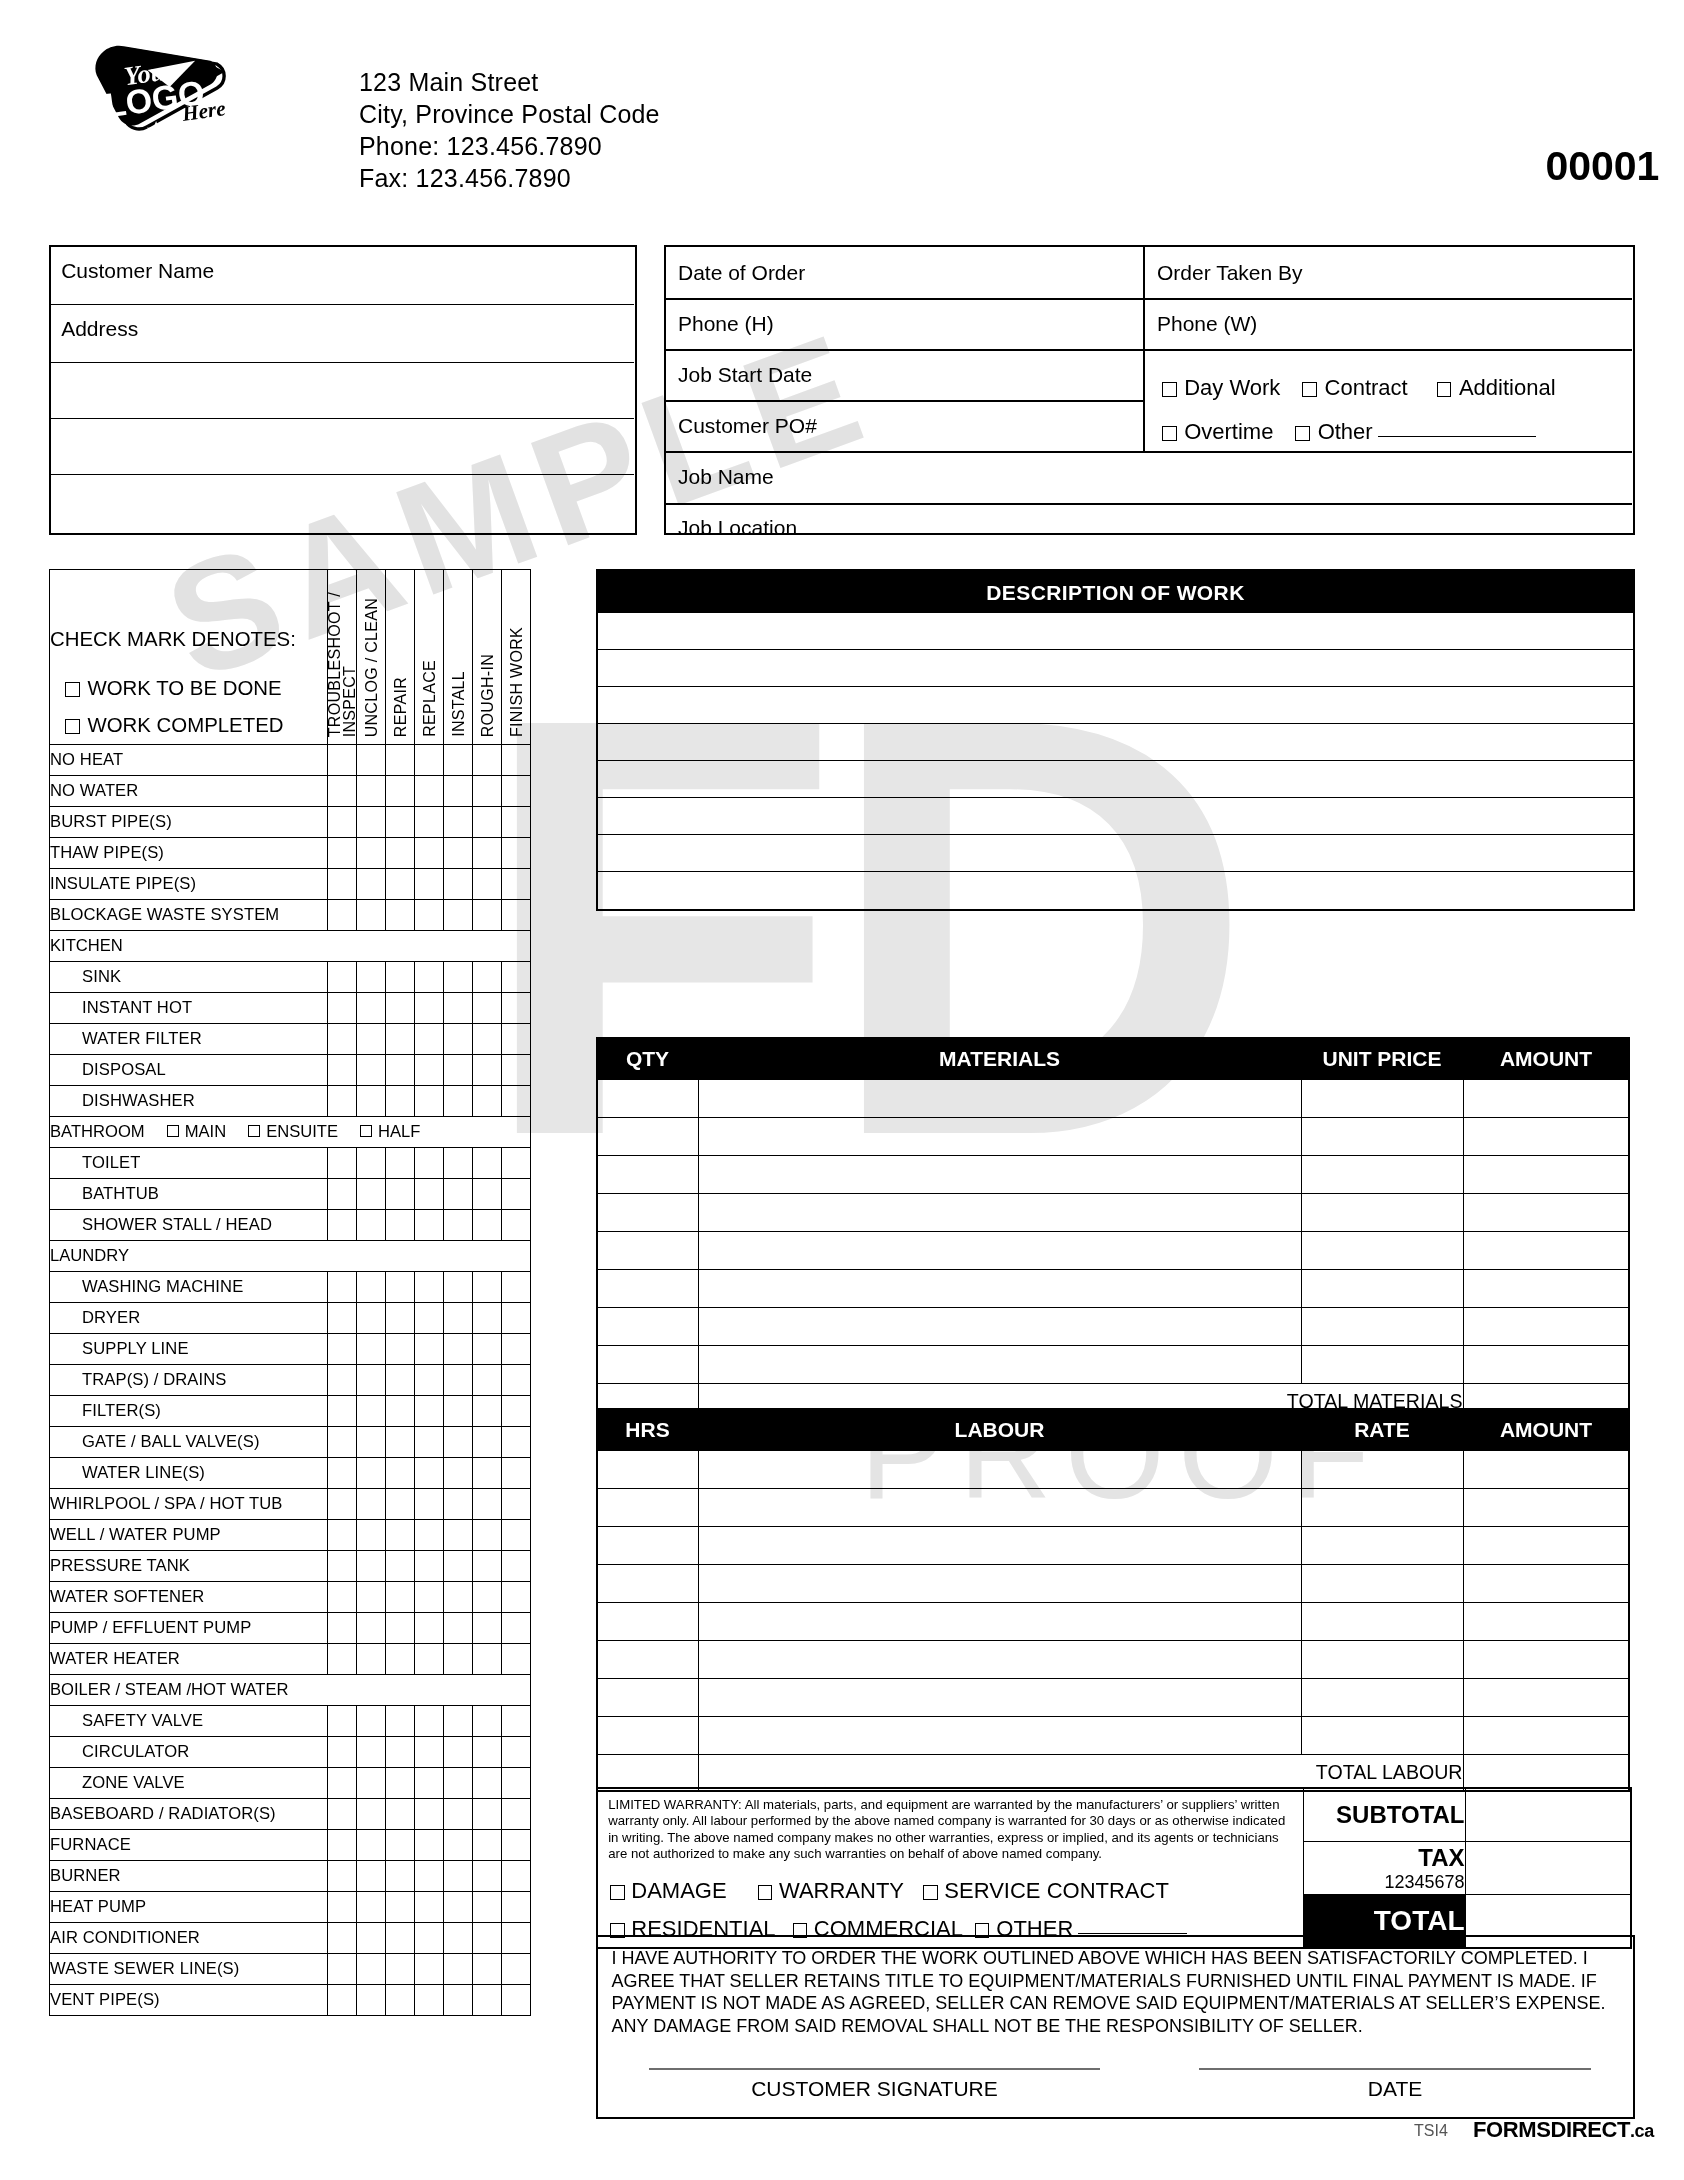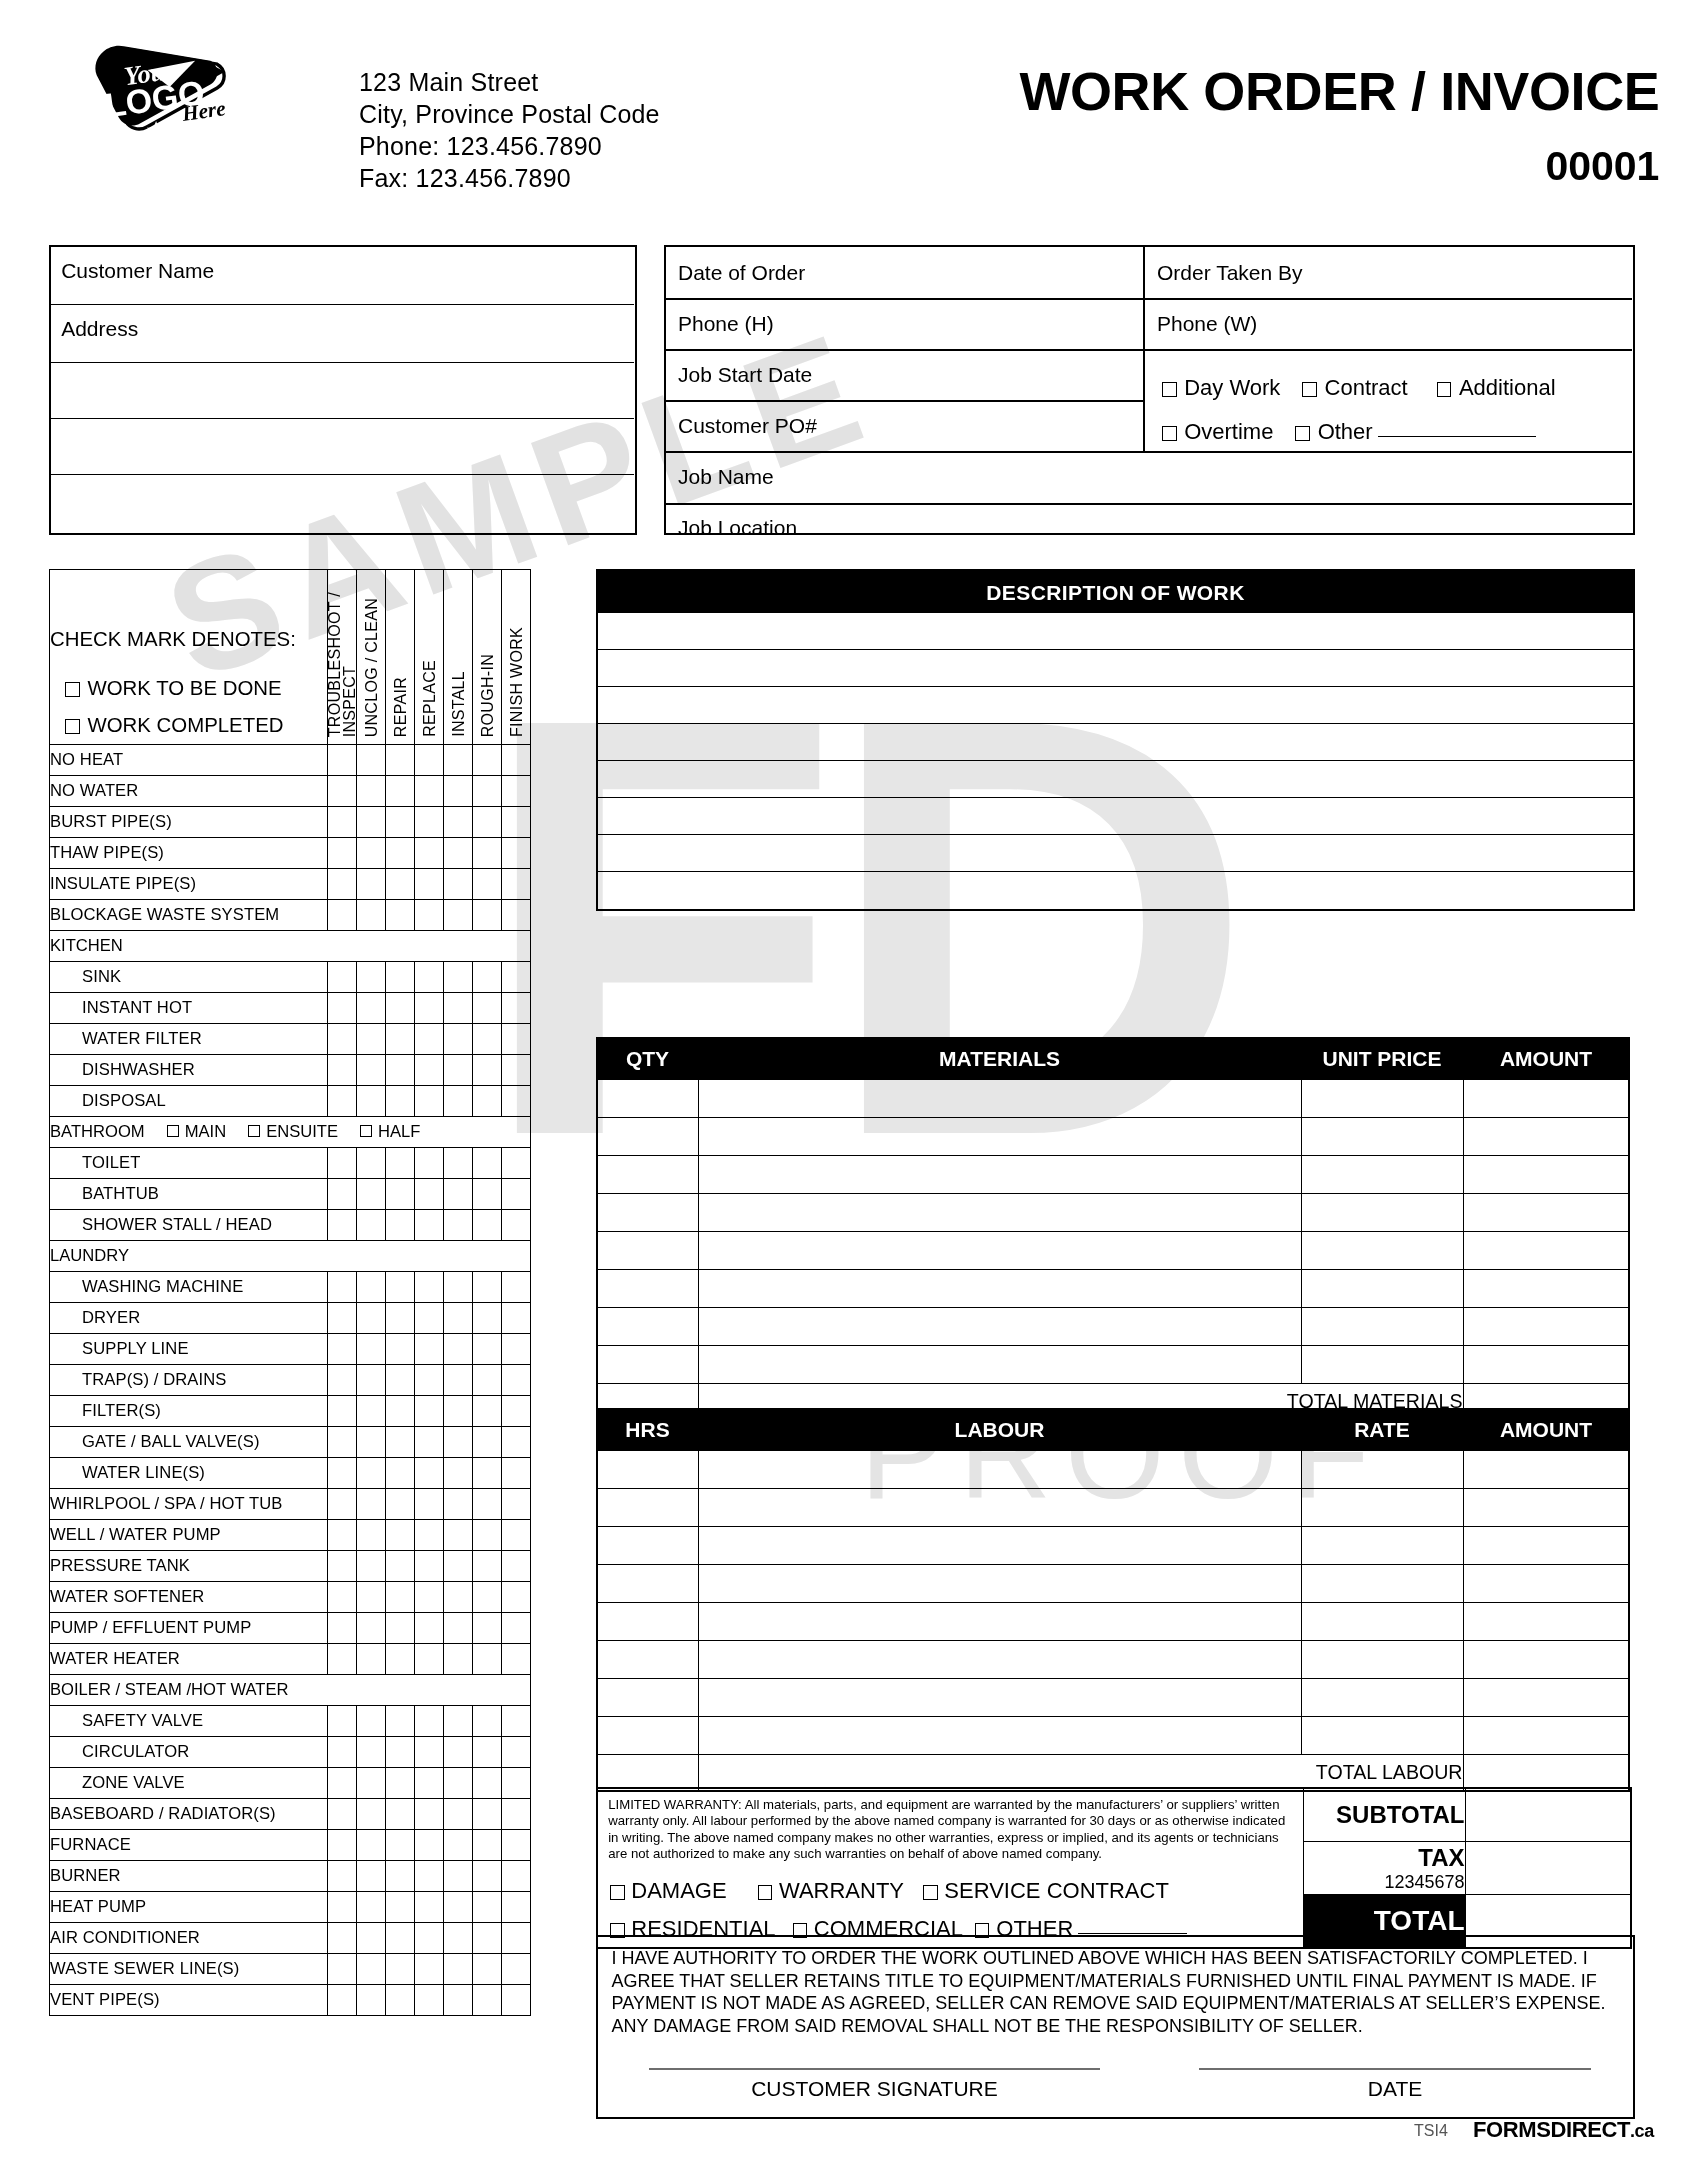--- a/index.html
+++ b/index.html
@@ -163,21 +163,20 @@
       </svg>
     </div>
 
     <div class="addr">
       <div>123 Main Street</div>
       <div>City, Province Postal Code</div>
       <div>Phone: 123.456.7890</div>
       <div>Fax: 123.456.7890</div>
     </div>
 
-    <div class="doc-title">WORK ORDER / INVOICE</div>
     <div class="doc-num">00001</div>
   </div>
 
   <div class="box" id="cust-box">
     <div class="crow" style="top:0;height:58px;">
       <span class="ctext" style="top:12px;">Customer Name</span>
     </div>
     <div class="crow" style="top:58px;height:58px;">
       <span class="ctext" style="top:12px;">Address</span>
     </div>
@@ -332,31 +331,31 @@
             <td class="itm ind">WATER FILTER</td>
             <td class="mark"></td>
             <td class="mark"></td>
             <td class="mark"></td>
             <td class="mark"></td>
             <td class="mark"></td>
             <td class="mark"></td>
             <td class="mark"></td>
           </tr>
           <tr>
+            <td class="itm ind">DISPOSAL</td>
+            <td class="mark"></td>
+            <td class="mark"></td>
+            <td class="mark"></td>
+            <td class="mark"></td>
+            <td class="mark"></td>
+            <td class="mark"></td>
+            <td class="mark"></td>
+          </tr>
+          <tr>
             <td class="itm ind">DISHWASHER</td>
-            <td class="mark"></td>
-            <td class="mark"></td>
-            <td class="mark"></td>
-            <td class="mark"></td>
-            <td class="mark"></td>
-            <td class="mark"></td>
-            <td class="mark"></td>
-          </tr>
-          <tr>
-            <td class="itm ind">DISPOSAL</td>
             <td class="mark"></td>
             <td class="mark"></td>
             <td class="mark"></td>
             <td class="mark"></td>
             <td class="mark"></td>
             <td class="mark"></td>
             <td class="mark"></td>
           </tr>
           <tr>
             <td class="sec bsub" colspan="8"><span>BATHROOM</span><span><span class="chk2"></span><span>MAIN</span></span><span><span class="chk2"></span><span>ENSUITE</span></span><span><span class="chk2"></span><span>HALF</span></span></td>

